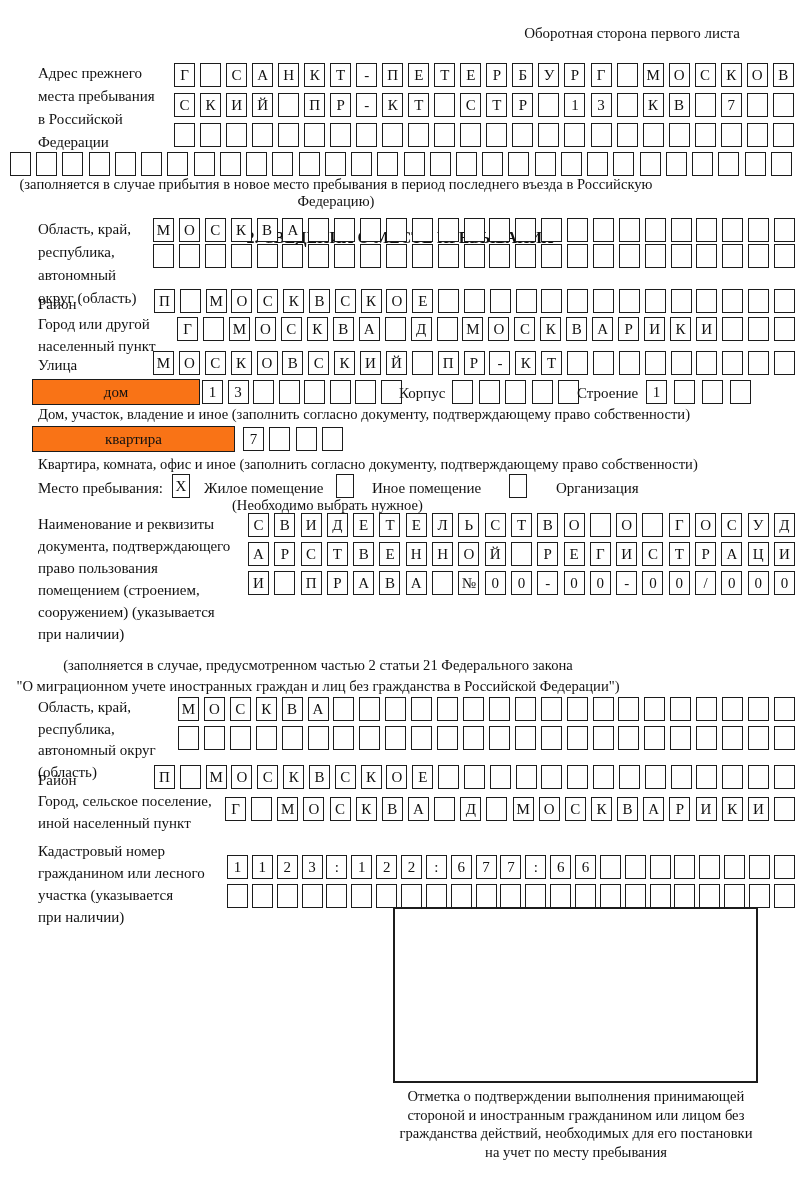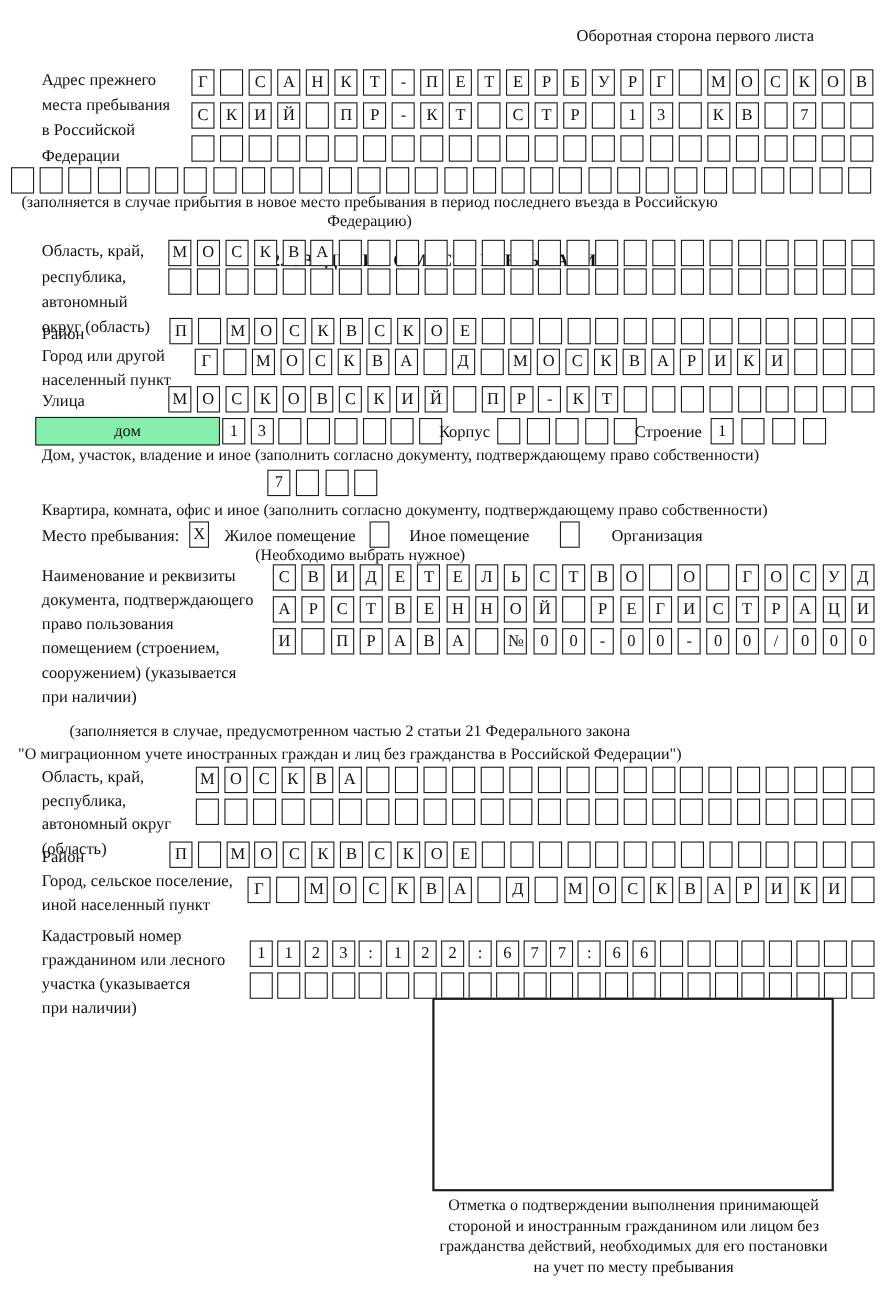--- a/index.html
+++ b/index.html
@@ -13,21 +13,21 @@
   .center{text-align:center;}
   .bold{font-weight:bold;margin-top:32px;}
   .row{position:absolute;display:flex;justify-content:space-between;}
   .cell{
     width:21px;height:24px;box-sizing:border-box;border:1.6px solid #1c1c1c;
     display:flex;align-items:center;justify-content:center;
     font-size:15px;line-height:1;background:#fff;flex:0 0 auto;
   }
   .namedbox{
     position:absolute;box-sizing:border-box;border:1.6px solid #1c1c1c;
-    display:flex;align-items:center;justify-content:center;font-size:15px;background:#86efac;
+    display:flex;align-items:center;justify-content:center;font-size:15px;background:#f97316;
   }
   .chk{
     position:absolute;width:18px;height:24px;box-sizing:border-box;border:1.6px solid #1c1c1c;
     display:flex;align-items:center;justify-content:center;font-size:15px;background:#fff;
   }
   .stampbox{position:absolute;box-sizing:border-box;border:2px solid #1c1c1c;background:#fff;}
 </style>
 </head>
 <body>
 
@@ -322,20 +322,23 @@
     </div>
   <div class="abs lbl" style="left:577px;top:382px;">Строение</div>
   <div class="row" style="left:646px;top:380px;width:105px;">
       <span class="cell">1</span>
       <span class="cell"></span>
       <span class="cell"></span>
       <span class="cell"></span>
     </div>
   <div class="abs lbl-sm" style="left:38px;top:406px;">Дом, участок, владение и иное (заполнить согласно документу, подтверждающему право собственности)</div>
 
+  <div class="namedbox" style="left:32px;top:426px;width:203px;height:26px;">
+    <span>квартира</span>
+  </div>
   <div class="row" style="left:243px;top:427px;width:100px;">
       <span class="cell">7</span>
       <span class="cell"></span>
       <span class="cell"></span>
       <span class="cell"></span>
     </div>
   <div class="abs lbl-sm" style="left:38px;top:456px;">Квартира, комната, офис и иное (заполнить согласно документу, подтверждающему право собственности)</div>
 
   <div class="abs lbl" style="left:38px;top:477px;">Место пребывания:</div>
   <div class="chk" style="left:172px;top:474px;">

